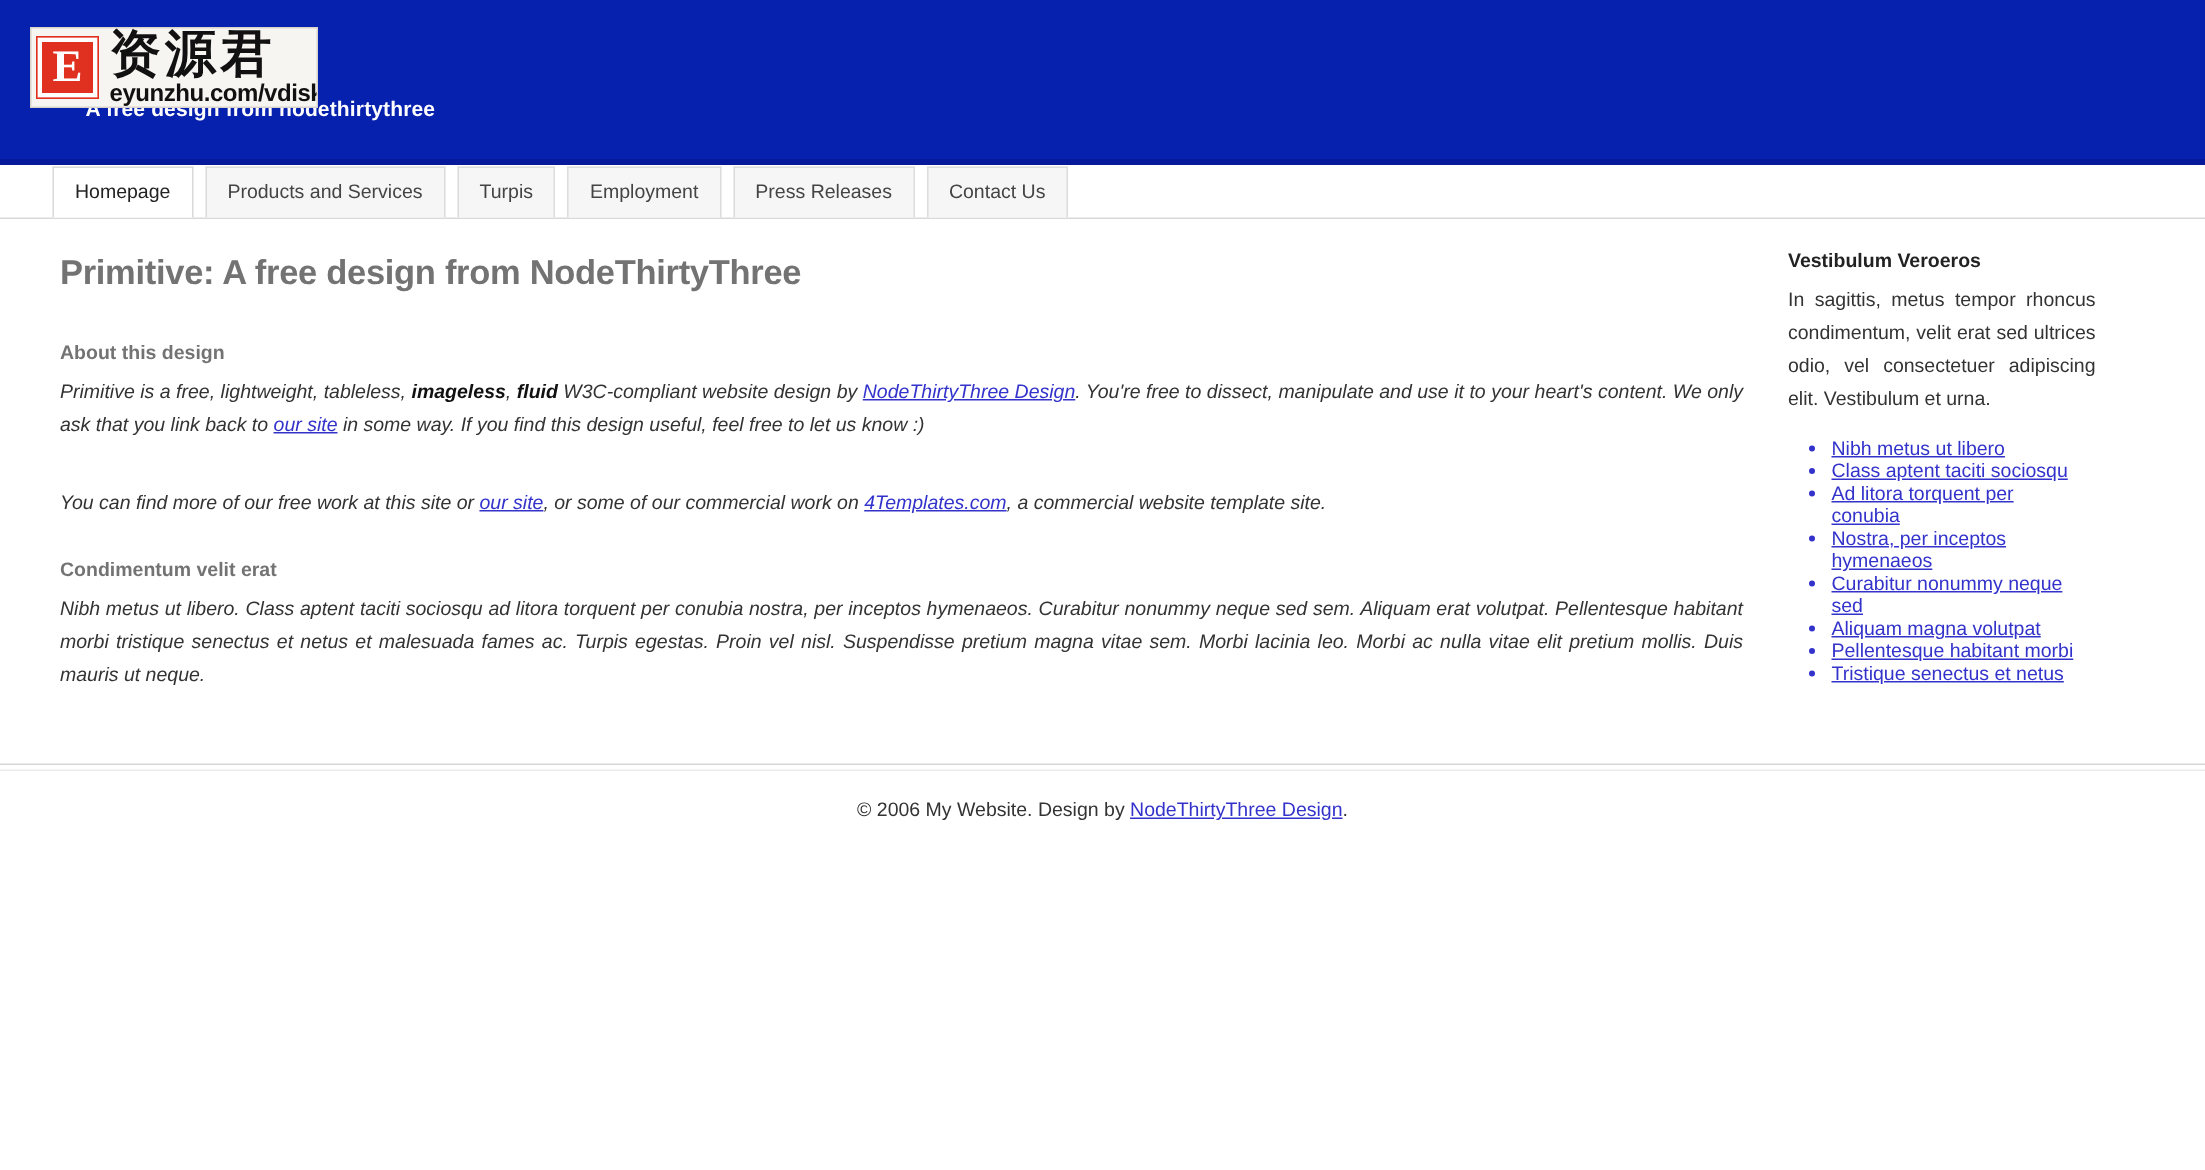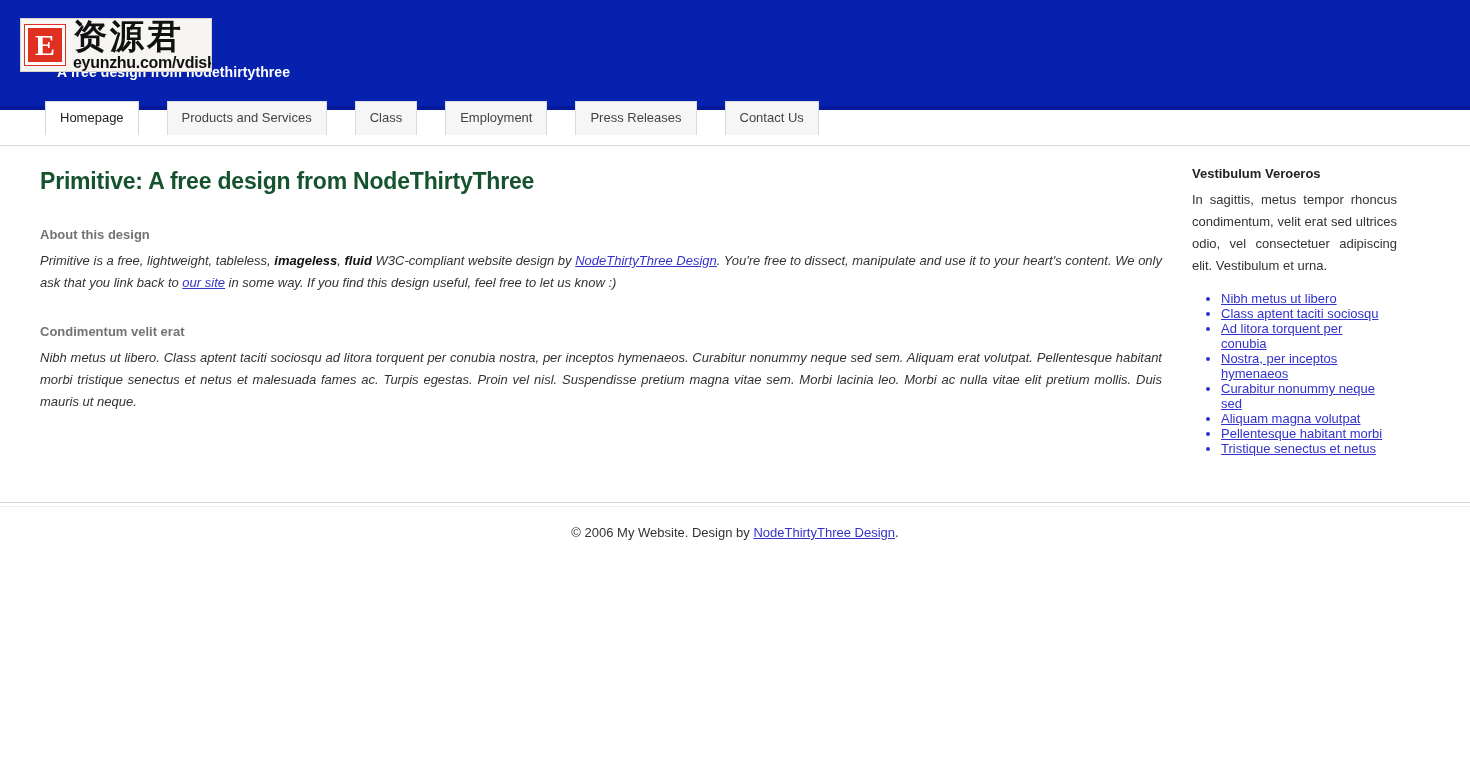--- a/index.html
+++ b/index.html
@@ -95,21 +95,21 @@
     position: relative;
   }
   #nav ul {
     list-style: none;
     margin: 0;
     padding: 0 0 0 33px;
     height: 36px;
     display: flex;
     align-items: flex-end;
   }
-  #nav li { margin: 12px; padding: 0; }
+  #nav li { margin: 2px; padding: 0; }
   #nav a {
     display: block;
     padding: 8px 14px 9px 14px;
     font-size: 13px;
     color: #444444;
     text-decoration: none;
     background: #f6f6f6;
     border: 1px solid #dcdcdc;
     border-bottom: none;
     margin-right: 4px;
@@ -133,21 +133,21 @@
   #content {
     width: 1152px;
     flex: 0 0 auto;
     padding-top: 22px;
     padding-right: 30px;
   }
   #content h1 {
     margin: 0 0 32px 0;
     font-size: 23px;
     font-weight: bold;
-    color: #14532d;
+    color: #737373;
     letter-spacing: -0.2px;
   }
   #content h2 {
     margin: 0 0 8px 0;
     font-size: 13px;
     font-weight: bold;
     color: #737373;
   }
   #content p {
     margin: 0 0 14px 0;
@@ -235,21 +235,21 @@
 
 <div id="nav">
   <ul>
     <li>
         <a class="active" href="#">Homepage</a>
       </li>
     <li>
         <a href="#">Products and Services</a>
       </li>
     <li>
-        <a href="#">Class</a>
+        <a href="#">Turpis</a>
       </li>
     <li>
         <a href="#">Employment</a>
       </li>
     <li>
         <a href="#">Press Releases</a>
       </li>
     <li>
         <a href="#">Contact Us</a>
       </li>
@@ -259,20 +259,21 @@
 <div id="wrapper">
 
   <div id="content">
     <h1>Primitive: A free design from NodeThirtyThree</h1>
 
     <h2>About this design</h2>
     <p><span>Primitive is a free, lightweight, tableless, </span><strong>imageless</strong><span>, </span><strong>fluid</strong><span> W3C-compliant website design by </span><a href="#">NodeThirtyThree Design</a><span>. You're free to dissect, manipulate and use it to your heart's content. We only ask that you link back to </span><a href="#">our site</a><span> in some way. If you find this design useful, feel free to let us know :)</span></p>
 
     <div class="section-gap"></div>
 
+    <p class="spaced"><span>You can find more of our free work at this site or </span><a href="#">our site</a><span>, or some of our commercial work on </span><a href="#">4Templates.com</a><span>, a commercial website template site.</span></p>
 
     <h2>Condimentum velit erat</h2>
     <p>Nibh metus ut libero. Class aptent taciti sociosqu ad litora torquent per conubia nostra, per inceptos hymenaeos. Curabitur nonummy neque sed sem. Aliquam erat volutpat. Pellentesque habitant morbi tristique senectus et netus et malesuada fames ac. Turpis egestas. Proin vel nisl. Suspendisse pretium magna vitae sem. Morbi lacinia leo. Morbi ac nulla vitae elit pretium mollis. Duis mauris ut neque.</p>
   </div>
 
   <div id="sidebar">
     <h2>Vestibulum Veroeros</h2>
     <p>In sagittis, metus tempor rhoncus condimentum, velit erat sed ultrices odio, vel consectetuer adipiscing elit. Vestibulum et urna.</p>
     <ul>
       <li><a href="#">Nibh metus ut libero</a></li>

